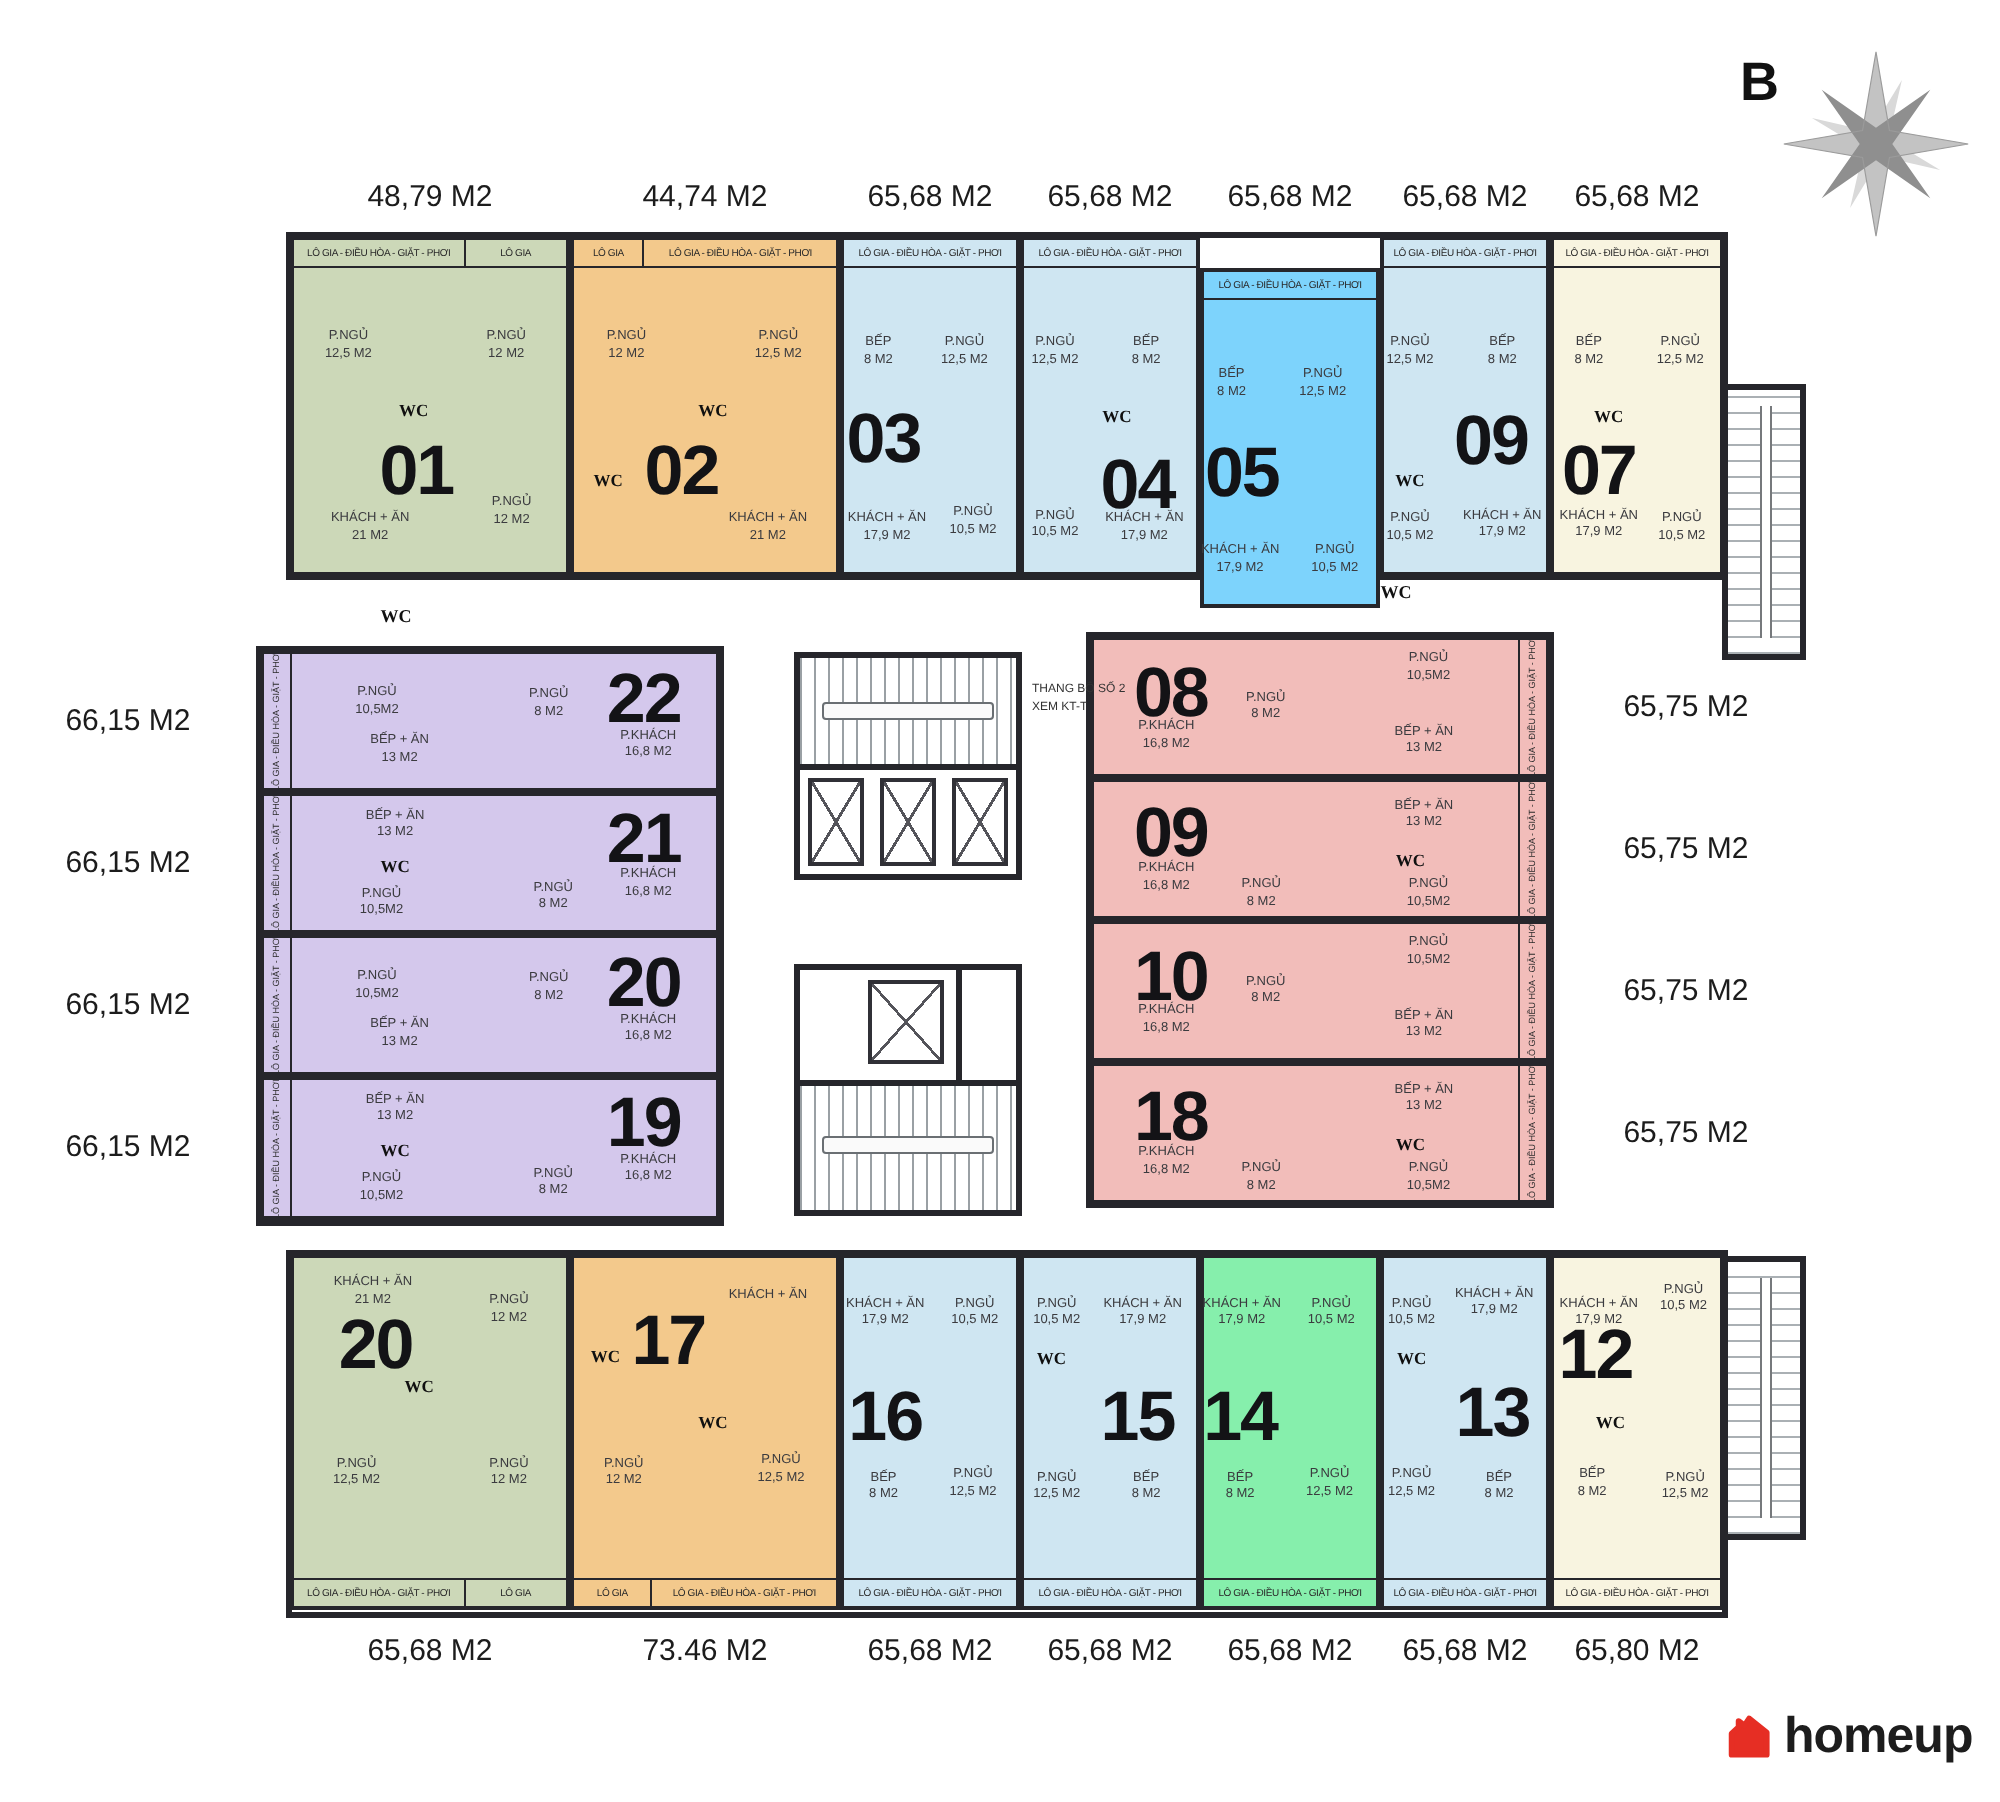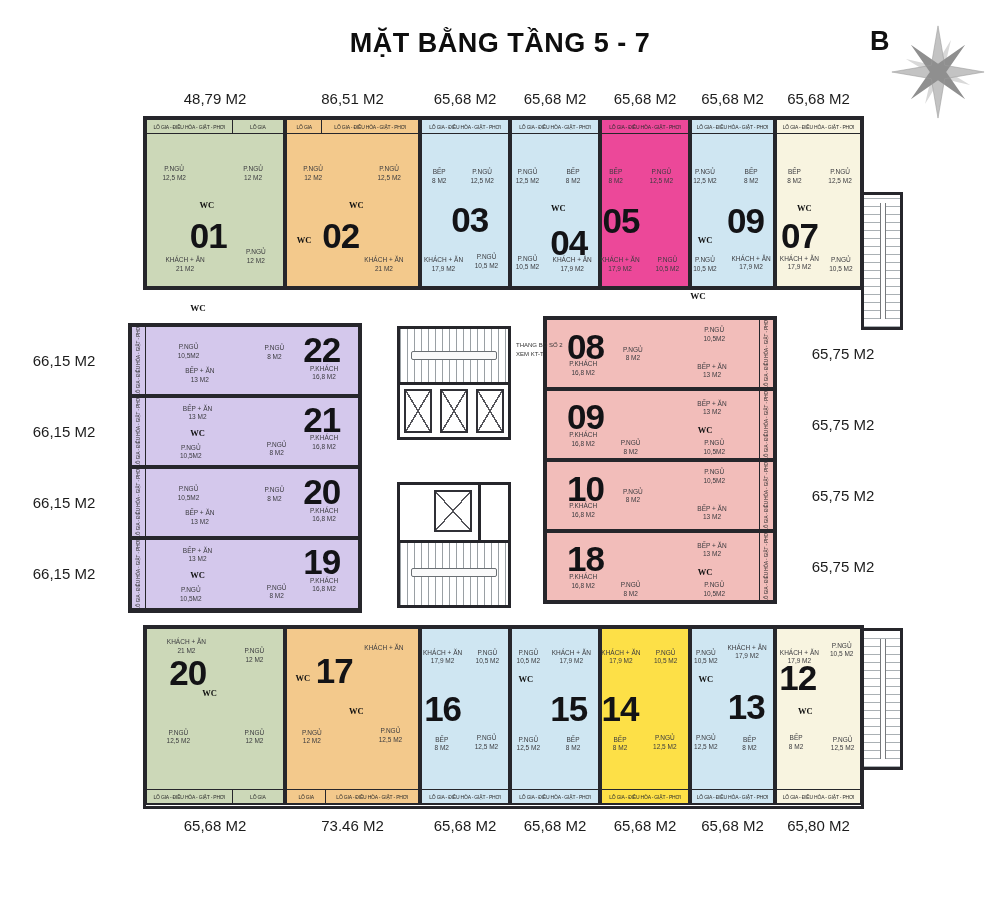--- a/index.html
+++ b/index.html
@@ -52,21 +52,20 @@
   .compass svg{ position:absolute; left:32px; top:8px; }
   .brand{ position:absolute; left:860px; top:848px; width:132px; height:40px; display:flex;
           align-items:center; z-index:3; }
   .brand-text{ font-size:25px; font-weight:800; color:#1d1d1d; letter-spacing:-.5px; margin-left:4px; }
 </style>
 </head>
 <body>
 
 <div id="stage">
 
-  <div class="title">MẶT BẰNG TẦNG 5 - 7</div>
 
   <div class="compass">
     <div class="compass-b">B</div>
     <svg width="96" height="96" viewBox="0 0 100 100">
       <polygon points="50,14 55,45 86,50 55,55 50,86 45,55 14,50 45,45" fill="#d9d9d9" transform="rotate(22 50 50)"></polygon>
       <polygon points="50,2 57,43 98,50 57,57 50,98 43,57 2,50 43,43" fill="#c3c3c3"></polygon>
       <polygon points="50,10 56,44 90,50 56,56 50,90 44,56 10,50 44,44" fill="#8f8f8f" transform="rotate(45 50 50)"></polygon>
       <polygon points="50,2 57,43 98,50 57,57 50,98 43,57 2,50 43,43" fill="none" stroke="#9b9b9b" stroke-width="0.6"></polygon>
     </svg>
   </div>
@@ -102,20 +101,26 @@
     </div>
   </div>
 
   <div class="sidestair" style="left:861px;top:192px;height:138px">
     <div class="mid"></div>
   </div>
   <div class="sidestair" style="left:861px;top:628px;height:142px">
     <div class="mid"></div>
   </div>
 
+  <div class="brand">
+    <svg width="28" height="28" viewBox="0 0 24 24">
+      <path d="M5 20 L5 11 L8 8.2 L8 5.6 L10.5 7.5 L12.5 4.5 L20 10.5 L20 20 Z" fill="#e62e24" stroke="#e62e24" stroke-width="2.5" stroke-linejoin="round"></path>
+    </svg>
+    <span class="brand-text">homeup</span>
+  </div>
 
 <div class="apt" style="left: 145px; top: 118px; width: 140px; height: 170px; background: rgb(204, 216, 184);">
       <div class="strip-row at-top">
         <div class="strip-cell" style="width: 63%;">LÔ GIA - ĐIỀU HÒA - GIẶT - PHƠI</div>
         <div class="strip-cell" style="width: 37%;">LÔ GIA</div>
       </div>
       <div class="room" style="left: 20%; top: 32%;">
         <div>P.NGỦ</div>
         <div>12,5 M2</div>
       </div>
@@ -149,42 +154,42 @@
         <div>12,5 M2</div>
       </div>
       <div class="wc-label" style="left: 53%; top: 51%;">WC</div>
       <div class="wc-label" style="left: 13%; top: 72%;">WC</div>
       <div class="room" style="left: 74%; top: 87%;">
         <div>KHÁCH + ĂN</div>
         <div>21 M2</div>
       </div>
       <div class="apt-num" style="left: 41%; top: 70%;">02</div>
     </div>
-    <div class="area-label" style="left: 285px; top: 90px; width: 135px; text-align: center;">86,51 M2</div>
+    <div class="area-label" style="left: 285px; top: 90px; width: 135px; text-align: center;">44,74 M2</div>
     <div class="apt" style="left: 420px; top: 118px; width: 90px; height: 170px; background: rgb(207, 230, 242);">
       <div class="strip-row at-top">
         <div class="strip-cell" style="width: 100%;">LÔ GIA - ĐIỀU HÒA - GIẶT - PHƠI</div>
       </div>
       <div class="room" style="left: 20%; top: 34%;">
         <div>BẾP</div>
         <div>8 M2</div>
       </div>
       <div class="room" style="left: 70%; top: 34%;">
         <div>P.NGỦ</div>
         <div>12,5 M2</div>
       </div>
       <div class="room" style="left: 25%; top: 87%;">
         <div>KHÁCH + ĂN</div>
         <div>17,9 M2</div>
       </div>
       <div class="room" style="left: 75%; top: 85%;">
         <div>P.NGỦ</div>
         <div>10,5 M2</div>
       </div>
-      <div class="apt-num" style="left: 23%; top: 60%; margin-left: 28px;">03</div>
+      <div class="apt-num" style="left: 23%; top: 60%;">03</div>
     </div>
     <div class="area-label" style="left: 420px; top: 90px; width: 90px; text-align: center;">65,68 M2</div>
     <div class="apt" style="left: 510px; top: 118px; width: 90px; height: 170px; background: rgb(207, 230, 242);">
       <div class="strip-row at-top">
         <div class="strip-cell" style="width: 100%;">LÔ GIA - ĐIỀU HÒA - GIẶT - PHƠI</div>
       </div>
       <div class="room" style="left: 18%; top: 34%;">
         <div>P.NGỦ</div>
         <div>12,5 M2</div>
       </div>
@@ -197,21 +202,21 @@
         <div>P.NGỦ</div>
         <div>10,5 M2</div>
       </div>
       <div class="room" style="left: 70%; top: 87%;">
         <div>KHÁCH + ĂN</div>
         <div>17,9 M2</div>
       </div>
       <div class="apt-num" style="left: 66%; top: 74%;">04</div>
     </div>
     <div class="area-label" style="left: 510px; top: 90px; width: 90px; text-align: center;">65,68 M2</div>
-    <div class="apt" style="left: 600px; top: 118px; width: 90px; height: 170px; background: #ec4899;">
+    <div class="apt" style="left: 600px; top: 134px; width: 90px; height: 170px; background: #7dd3fc;">
       <div class="strip-row at-top">
         <div class="strip-cell" style="width: 100%;">LÔ GIA - ĐIỀU HÒA - GIẶT - PHƠI</div>
       </div>
       <div class="room" style="left: 16%; top: 34%;">
         <div>BẾP</div>
         <div>8 M2</div>
       </div>
       <div class="room" style="left: 69%; top: 34%;">
         <div>P.NGỦ</div>
         <div>12,5 M2</div>
@@ -549,21 +554,21 @@
         <div>P.NGỦ</div>
         <div>12,5 M2</div>
       </div>
       <div class="room" style="left: 71%; top: 66%;">
         <div>BẾP</div>
         <div>8 M2</div>
       </div>
       <div class="apt-num" style="left: 66%; top: 46%;">15</div>
     </div>
     <div class="area-label" style="left: 510px; top: 817px; width: 90px; text-align: center;">65,68 M2</div>
-    <div class="apt" style="left: 600px; top: 627px; width: 90px; height: 178px; background: #fde047;">
+    <div class="apt" style="left: 600px; top: 627px; width: 90px; height: 178px; background: #86efac;">
       <div class="strip-row at-bottom">
         <div class="strip-cell" style="width: 100%;">LÔ GIA - ĐIỀU HÒA - GIẶT - PHƠI</div>
       </div>
       <div class="room" style="left: 22%; top: 16%;">
         <div>KHÁCH + ĂN</div>
         <div>17,9 M2</div>
       </div>
       <div class="room" style="left: 74%; top: 16%;">
         <div>P.NGỦ</div>
         <div>10,5 M2</div>

